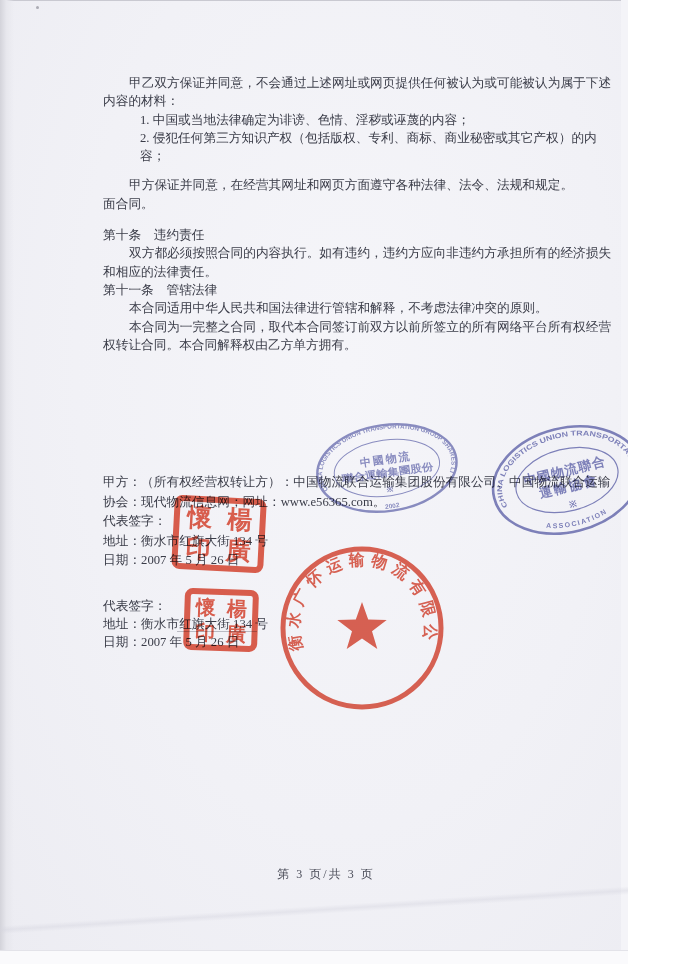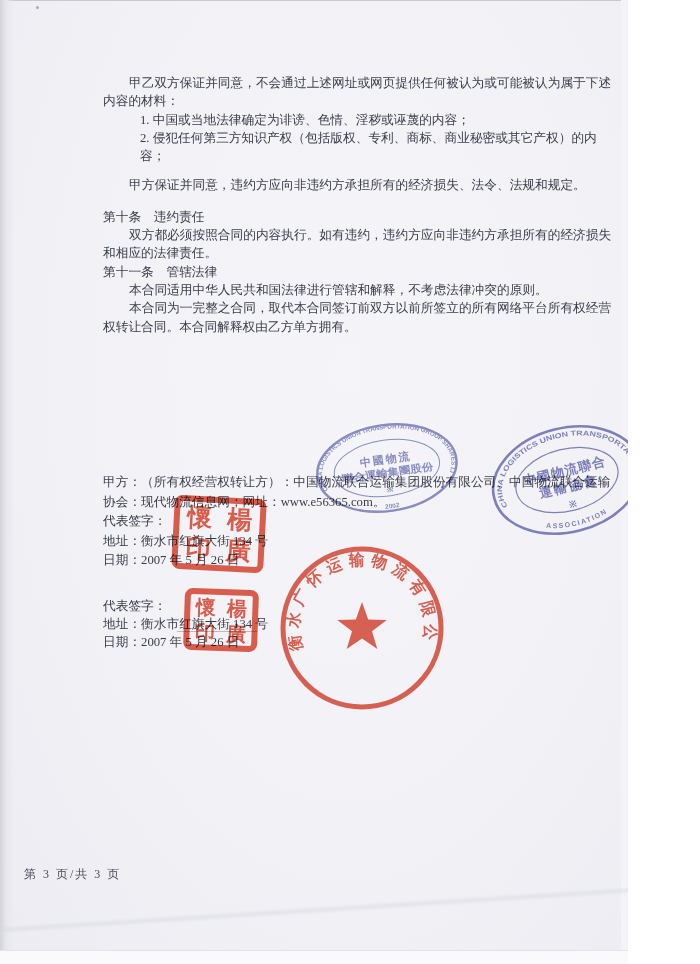--- a/index.html
+++ b/index.html
@@ -24,21 +24,21 @@
   .line.list{padding-left:37px;}
   .line.gap1{margin-top:11px;}
   .line.gap2{margin-top:13px;}
   
   .party{position:absolute;left:103px;color:#3a3c48;font-size:12.7px;}
   .party p{margin:0;padding:0;}
   .party-a{top:473px;width:530px;line-height:19.6px;}
   .party-b{top:597px;width:530px;line-height:18.2px;}
   .sig-underline{position:absolute;left:177px;top:631px;width:80px;height:1px;background:#8d8d99;opacity:.55;}
   
-  .footer{position:absolute;left:0;top:866px;width:100%;padding-left:24px;box-sizing:border-box;
+  .footer{position:absolute;left:0;top:866px;width:100%;text-align:center;padding-left:24px;box-sizing:border-box;
     font-size:12px;color:#484a56;letter-spacing:2px;}
   
   .stamp{position:absolute;mix-blend-mode:multiply;}
   .stamp-group{left:312px;top:421px;transform:rotate(-8deg);opacity:.82;}
   .stamp-assoc{left:488px;top:423px;transform:rotate(-14deg);opacity:.85;}
   .stamp-round{left:277px;top:543px;opacity:.88;}
   .seal{position:absolute;box-sizing:border-box;color:#de452f;border:6px solid currentColor;border-radius:8px;
     display:grid;grid-template-columns:1fr 1fr;align-items:center;justify-items:center;
     mix-blend-mode:multiply;opacity:.85;font-weight:bold;}
   .seal span{line-height:1;}
@@ -58,21 +58,22 @@
   <div class="edge-right-line"></div>
   <div class="edge-bottom"></div>
   <div class="crease"></div>
   <div class="speck"></div>
 
   <div class="body-text">
     <p class="line indent">甲乙双方保证并同意，不会通过上述网址或网页提供任何被认为或可能被认为属于下述</p>
       <p class="line flush">内容的材料：</p>
       <p class="line list">1. 中国或当地法律确定为诽谤、色情、淫秽或诬蔑的内容；</p>
       <p class="line list">2. 侵犯任何第三方知识产权（包括版权、专利、商标、商业秘密或其它产权）的内容；</p>
-      <p class="line indent gap1">甲方保证并同意，违约方应向非违约方承担所有的经济损失、法令、法规和规定。</p>
+      <p class="line indent gap1">甲方保证并同意，在经营其网址和网页方面遵守各种法律、法令、法规和规定。</p>
+      <p class="line flush">面合同。</p>
       <p class="line gap2">第十条　违约责任</p>
       <p class="line indent">双方都必须按照合同的内容执行。如有违约，违约方应向非违约方承担所有的经济损失</p>
       <p class="line flush">和相应的法律责任。</p>
       <p class="line flush">第十一条　管辖法律</p>
       <p class="line indent">本合同适用中华人民共和国法律进行管辖和解释，不考虑法律冲突的原则。</p>
       <p class="line indent">本合同为一完整之合同，取代本合同签订前双方以前所签立的所有网络平台所有权经营</p>
       <p class="line flush">权转让合同。本合同解释权由乙方单方拥有。</p>
   </div>
 
   <div class="party party-a">

